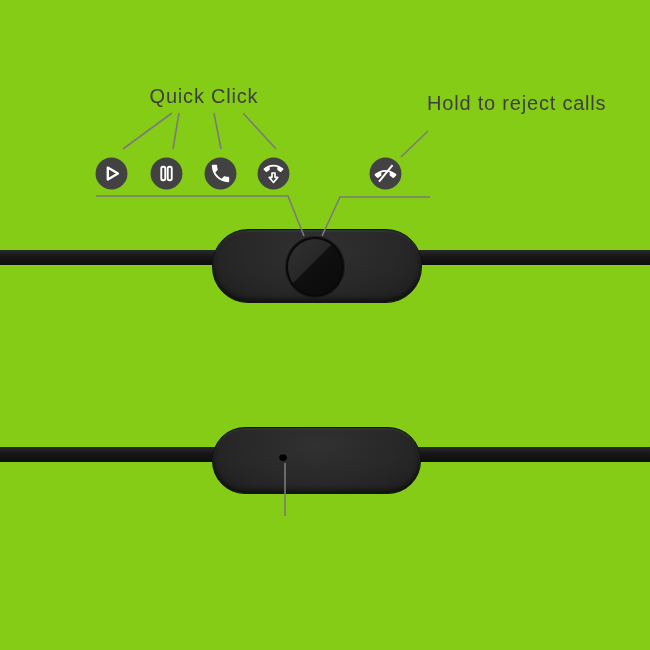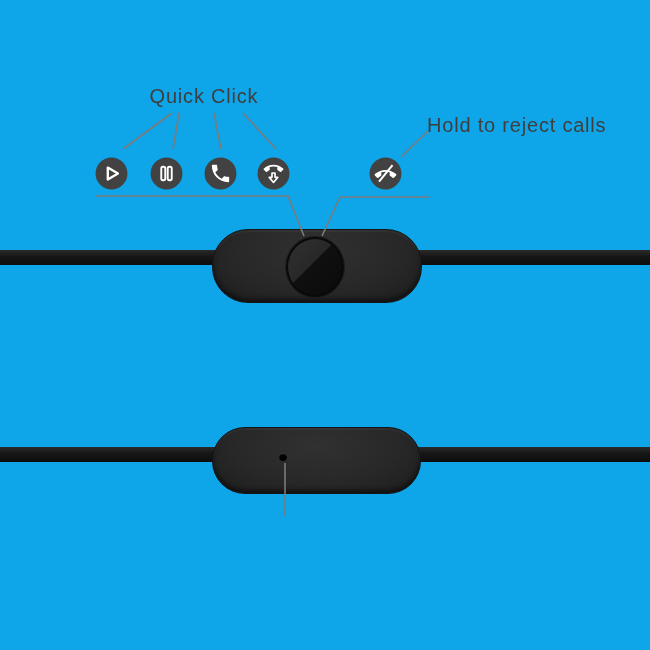--- a/index.html
+++ b/index.html
@@ -1,19 +1,19 @@
 <!DOCTYPE html>
 <html><head>
 <meta charset="utf-8">
 <style>
   html,body{margin:0;padding:0;background:#ffffff;}
   .canvas{
     position:relative;
     width:650px;height:650px;
-    background:#0ea5e9;
+    background:#84cc16;
     overflow:hidden;
     font-family:"Liberation Sans", sans-serif;
   }
   .label{
     position:absolute;
     color:#3f3f3f;
     font-size:20px;
     letter-spacing:0.8px;
     white-space:nowrap;
     font-weight:400;
@@ -75,21 +75,21 @@
       <line x1="243" y1="113" x2="276" y2="149"></line>
       <line x1="428" y1="131" x2="401" y2="157"></line>
       <polyline points="96,196 288,196 304,236"></polyline>
       <polyline points="430,197 340,197 322,236"></polyline>
       <line x1="285" y1="463" x2="285" y2="516"></line>
     </g>
   </svg>
 
   <div class="label centered" style="left:204px;top:85px;">Quick Click</div>
 
-  <div class="label" style="left:427px;top:114px;">Hold to reject calls</div>
+  <div class="label" style="left:427px;top:92px;">Hold to reject calls</div>
 
 
   <div class="icon" style="left:95px;top:157px;" title="Play">
     <svg viewBox="0 0 24 24" width="33" height="33">
       <circle cx="12" cy="12" r="11.6" fill="#424242"></circle>
       <path d="M9.3 7.7 L16.7 12 L9.3 16.3 Z" fill="none" stroke="#ffffff" stroke-width="1.7" stroke-linejoin="round"></path>
     </svg>
   </div>
 
   <div class="icon" style="left:150px;top:157px;" title="Pause">

